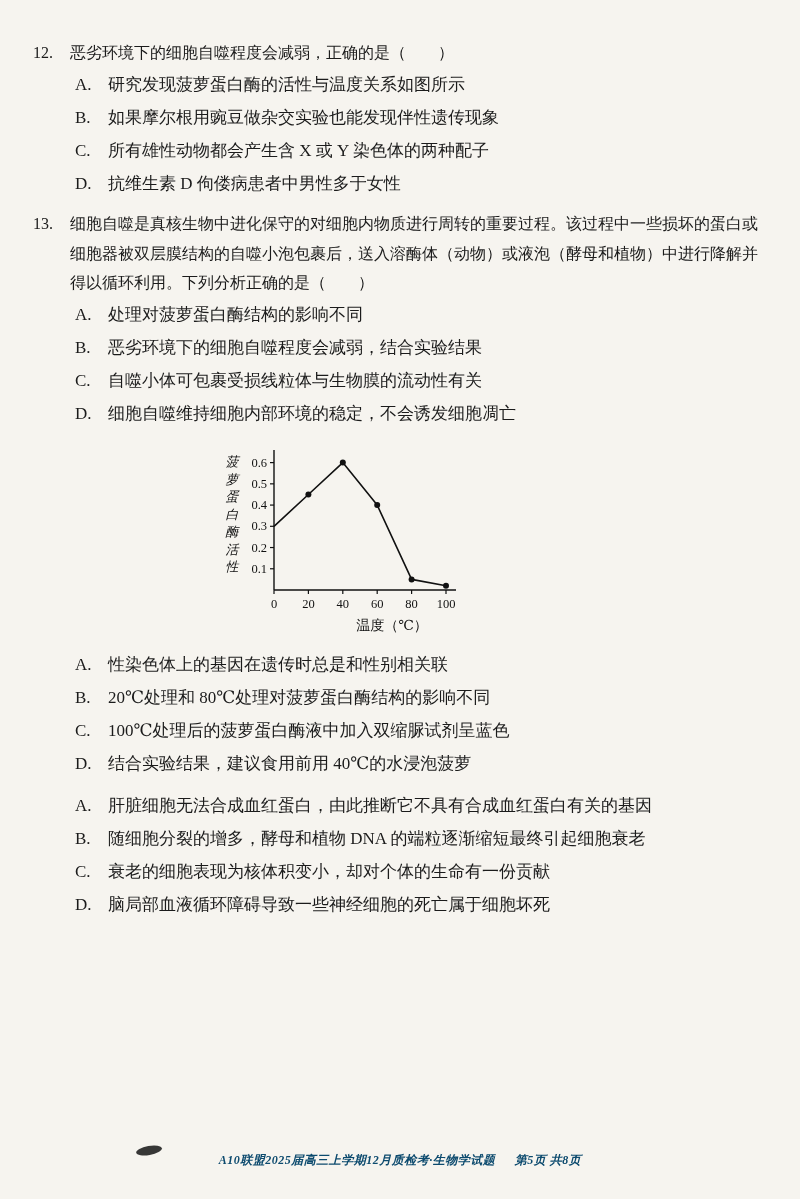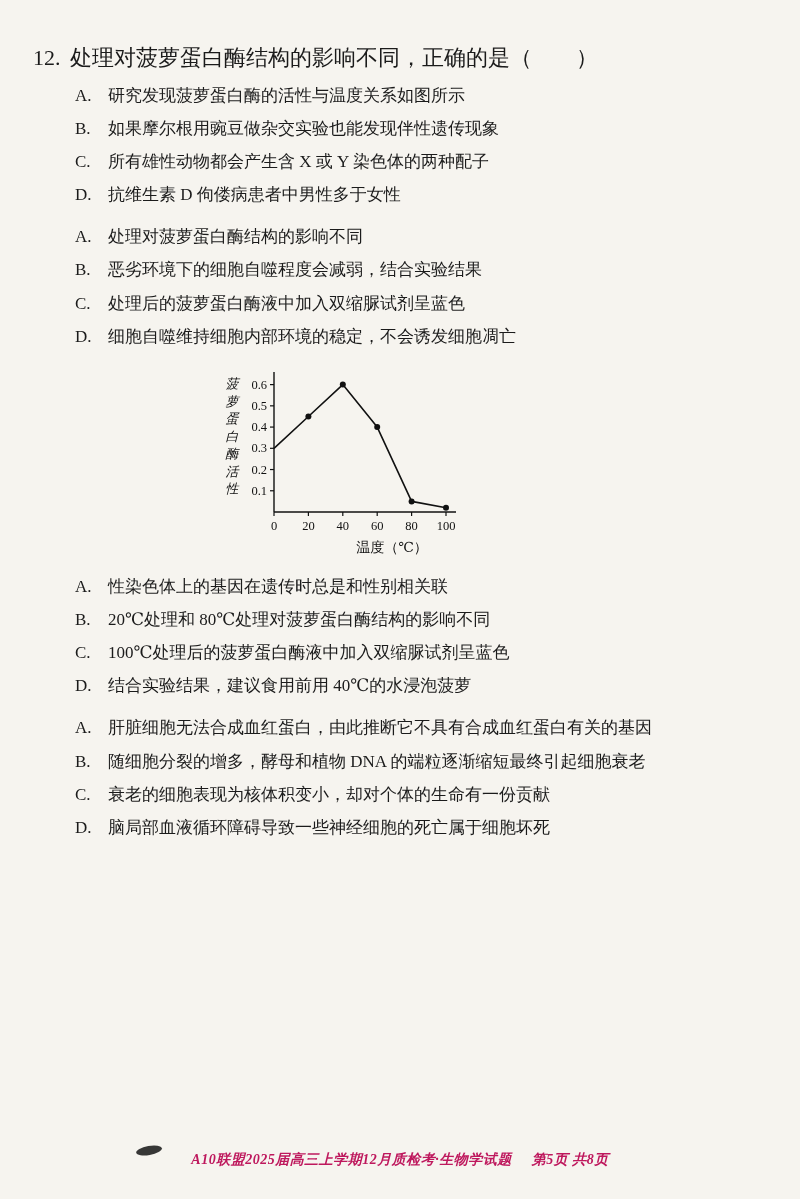--- a/index.html
+++ b/index.html
@@ -6,50 +6,50 @@
   body{
     width:800px;height:1199px;
     background:#f6f4ef;
     font-family:"Liberation Serif","DejaVu Serif",serif;
     color:#1b1b1b;
     position:relative;
     overflow:hidden;
   }
   .content{padding:38px 42px 0 30px;}
   .question{margin-bottom:9px;}
-  .q-row{display:flex;font-size:22px;line-height:1.85;}
+  .q-row{display:flex;font-size:16px;line-height:1.85;}
   .q-num{flex:0 0 37px;padding-left:3px;}
   .q-stem{flex:1;text-align:justify;}
   .options{margin-left:45px;font-size:17px;line-height:1.95;}
   .option{display:flex;}
   .opt-label{flex:0 0 33px;}
   .opt-text{flex:1;text-align:justify;}
   .chart-wrap{margin:8px 0 6px 180px;}
   svg text{font-family:"Liberation Serif","DejaVu Serif",serif;fill:#111;}
   .footer{
     position:absolute;bottom:30px;left:0;width:100%;
-    text-align:center;font-size:14px;font-weight:bold;font-style:italic;
-    color:#be185d;letter-spacing:.5px;
+    text-align:center;font-size:12px;font-weight:bold;font-style:italic;
+    color:#0c4a6e;letter-spacing:.5px;
   }
   .footer span{margin:0 8px;}
   .scan-artifact{
     position:absolute;left:136px;bottom:44px;
     width:26px;height:9px;background:#1d1d1d;border-radius:50%;
     transform:rotate(-10deg);opacity:.88;
   }
 </style>
 </head>
 <body>
 
 <div class="content">
 
   <section class="question">
     <div class="q-row">
       <span class="q-num">12.</span>
-      <span class="q-stem">处理对菠萝蛋白酶结构的影响不同，正确的是（　　）</span>
+      <span class="q-stem">恶劣环境下的细胞自噬程度会减弱，正确的是（　　）</span>
     </div>
     <div class="options">
       <div class="option">
         <span class="opt-label">A.</span>
         <span class="opt-text">研究发现菠萝蛋白酶的活性与温度关系如图所示</span>
       </div>
       <div class="option">
         <span class="opt-label">B.</span>
         <span class="opt-text">如果摩尔根用豌豆做杂交实验也能发现伴性遗传现象</span>
       </div>
@@ -58,32 +58,36 @@
         <span class="opt-text">所有雄性动物都会产生含 X 或 Y 染色体的两种配子</span>
       </div>
       <div class="option">
         <span class="opt-label">D.</span>
         <span class="opt-text">抗维生素 D 佝偻病患者中男性多于女性</span>
       </div>
     </div>
   </section>
 
   <section class="question">
+    <div class="q-row">
+      <span class="q-num">13.</span>
+      <span class="q-stem">细胞自噬是真核生物中进化保守的对细胞内物质进行周转的重要过程。该过程中一些损坏的蛋白或细胞器被双层膜结构的自噬小泡包裹后，送入溶酶体（动物）或液泡（酵母和植物）中进行降解并得以循环利用。下列分析正确的是（　　）</span>
+    </div>
     <div class="options">
       <div class="option">
         <span class="opt-label">A.</span>
         <span class="opt-text">处理对菠萝蛋白酶结构的影响不同</span>
       </div>
       <div class="option">
         <span class="opt-label">B.</span>
         <span class="opt-text">恶劣环境下的细胞自噬程度会减弱，结合实验结果</span>
       </div>
       <div class="option">
         <span class="opt-label">C.</span>
-        <span class="opt-text">处理后的菠萝蛋白酶液中加入双缩脲试剂呈蓝色</span>
+        <span class="opt-text">自噬小体可包裹受损线粒体与生物膜的流动性有关</span>
       </div>
       <div class="option">
         <span class="opt-label">D.</span>
         <span class="opt-text">细胞自噬维持细胞内部环境的稳定，不会诱发细胞凋亡</span>
       </div>
     </div>
   </section>
 
   <section class="question">
     <div class="chart-wrap">

